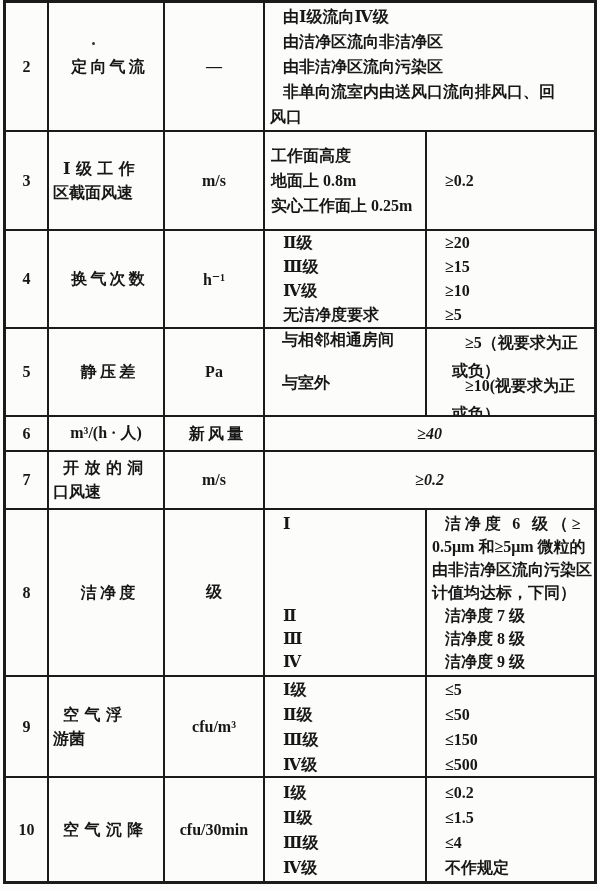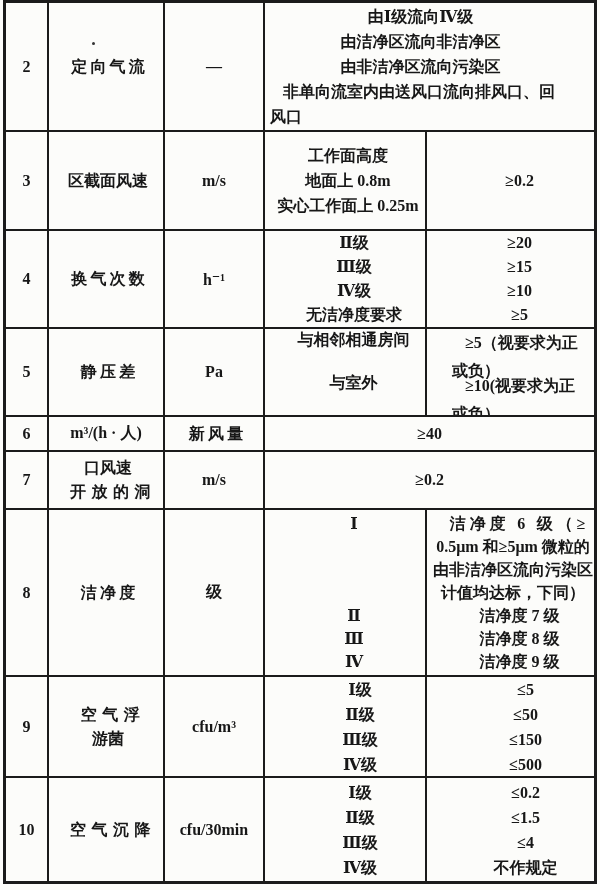--- a/index.html
+++ b/index.html
@@ -13,58 +13,58 @@
     border:3px solid #1b1b1b;box-sizing:border-box;background:#fcfcfa;
   }
   .row{
     display:grid;grid-template-columns:43px 116px 100px 162px 1fr;
     border-bottom:2px solid #1b1b1b;box-sizing:border-box;
   }
   .row:last-child{border-bottom:none;}
   .c{
     border-right:2px solid #1b1b1b;box-sizing:border-box;
     display:flex;flex-direction:column;justify-content:center;
-    overflow:hidden;min-width:0;align-items:center;
+    overflow:hidden;min-width:0;
   }
   .c.last{border-right:none;}
   .merged{grid-column:4/6;}
   
   .row-2{height:129px}.row-3{height:99px}.row-4{height:98px}.row-5{height:88px}
   .row-6{height:35px}.row-7{height:58px}.row-8{height:167px}.row-9{height:101px}.row-10{height:103px}
   
   .num{align-items:center;text-align:center;}
   .unit{align-items:center;text-align:center;padding:0 2px;}
   
   .name{padding-left:4px;}
   .nline{line-height:24px;}
   .nline.single{text-align:center;letter-spacing:0.2em;text-indent:0.2em;}
   .nline.spread{text-indent:10px;letter-spacing:0.34em;white-space:nowrap;}
   
   .sline{line-height:24px;padding-left:5px;white-space:nowrap;}
   .ind{text-indent:13px;}
   
   .mitem{line-height:25px;padding-left:5px;padding-right:36px;text-indent:13px;white-space:normal;}
-  .mcenter{align-items:center;text-align:center;}
+  .mcenter{align-items:center;text-align:center;font-style:italic;}
   
   .row-2 .mitem{font-size:16px;}
   
   .row-3 .cond .sline{line-height:25px;text-indent:0;padding-left:6px;}
   
   .row-4 .sline{line-height:24px;}
   
   .cblock{line-height:22px;min-height:43px;padding-left:4px;text-indent:13px;white-space:nowrap;}
   .vblock{line-height:28px;min-height:43px;padding-left:8px;padding-right:14px;text-indent:13px;white-space:normal;margin-left:17px;}
   
   .row-8 .sline{line-height:23px;min-height:23px;}
   .row-8 .val .sline{text-indent:0;}
   .row-8 .val .sline:first-child,
   .row-8 .val .sline:nth-child(n+5){text-indent:13px;}
   .row-8 .val .sline:first-child{letter-spacing:0.24em;}
   
-  .row-9 .sline,.row-10 .sline{line-height:25px;margin-left:12px;}
+  .row-9 .sline,.row-10 .sline{line-height:25px;}
   
   .ink-dot{position:absolute;left:92px;top:42px;width:3px;height:3px;background:#333;border-radius:50%;}
 </style>
 </head>
 <body>
 
 <div class="page">
   <div class="tbl" id="tbl">
       <div class="row row-2">
         <div class="c num">
@@ -81,20 +81,21 @@
           <div class="mitem">由洁净区流向非洁净区</div>
           <div class="mitem">由非洁净区流向污染区</div>
           <div class="mitem">非单向流室内由送风口流向排风口、回风口</div>
         </div>
       </div>
       <div class="row row-3">
         <div class="c num">
           <div>3</div>
         </div>
         <div class="c name">
+          <div class="nline spread">Ⅰ级工作</div>
           <div class="nline ">区截面风速</div>
         </div>
         <div class="c unit">
           <div>m/s</div>
         </div>
         <div class="c cond">
           <div class="sline">工作面高度</div>
           <div class="sline">地面上 0.8m</div>
           <div class="sline">实心工作面上 0.25m</div>
         </div>
@@ -156,22 +157,22 @@
         </div>
         <div class="c last merged mcenter">
           <div>≥40</div>
         </div>
       </div>
       <div class="row row-7">
         <div class="c num">
           <div>7</div>
         </div>
         <div class="c name">
+          <div class="nline spread">开放的洞</div>
           <div class="nline ">口风速</div>
-          <div class="nline spread">开放的洞</div>
         </div>
         <div class="c unit">
           <div>m/s</div>
         </div>
         <div class="c last merged mcenter">
           <div>≥0.2</div>
         </div>
       </div>
       <div class="row row-8">
         <div class="c num">

